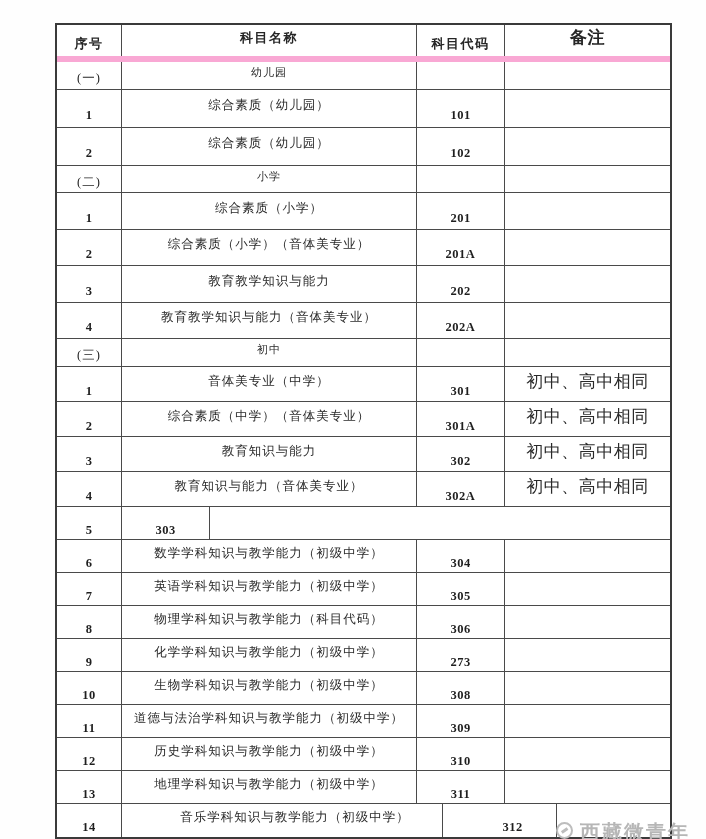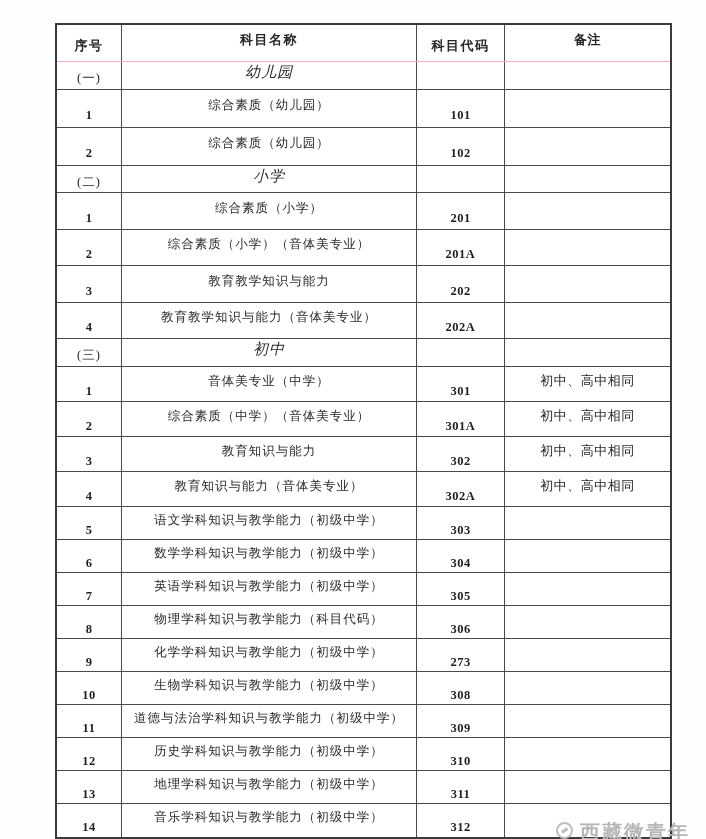--- a/index.html
+++ b/index.html
@@ -21,37 +21,37 @@
     border:2px solid #3a3a3a;
     box-sizing:border-box;
     background:#fff;
   }
   .tr{
     display:flex;
     border-bottom:1px solid #4a4a4a;
     box-sizing:border-box;
     height:33px;
   }
-  .tbody .tr:last-child{border-bottom:none;}
+  .tbody .tr:last-child{border-bottom:none;gap:26px;}
   .td,.th{
     box-sizing:border-box;
     border-right:1px solid #4a4a4a;
     display:flex;
     align-items:center;
     justify-content:center;
     overflow:hidden;
     position:relative;
   }
   .td:last-child,.th:last-child{border-right:none;}
   .c-no{width:65px;}
   .c-name{width:295px;}
   .c-code{width:88px;}
   .c-remark{width:169px;flex:1;}
   
-  .thead{height:37px;border-bottom:1px solid #f9a8d4;}
+  .thead{height:37px;border-bottom:6px solid #f9a8d4;}
   .th span{
     font-weight:bold;
     font-size:13px;
     color:#262626;
     letter-spacing:1.5px;
     position:relative;top:3px;
   }
   
   .tbody .tr:nth-child(1){height:28px;}
   .tbody .tr:nth-child(2){height:38px;}
@@ -67,34 +67,34 @@
   .tbody .tr:nth-child(12),
   .tbody .tr:nth-child(13){height:35px;}
   
   .td span{
     font-size:12.5px;
     color:#2a2a2a;
     letter-spacing:1px;
     white-space:nowrap;
   }
   .c-name span,.c-remark span{position:relative;top:-3px;}
-  .c-remark span{font-size:13px;letter-spacing:0.5px;}
+  .c-remark span{font-size:17px;letter-spacing:0.5px;}
   .tr[data-kind="subject"] .c-no span,
   .tr[data-kind="subject"] .c-code span{
     position:relative;top:7px;
     font-weight:bold;
     font-size:12.5px;
     color:#1f1f1f;
     letter-spacing:0.5px;
   }
   .tr[data-kind="section"] .c-no span{
     position:relative;top:3px;
     font-size:12.5px;color:#242424;
   }
-  .tr[data-kind="section"] .c-name span{font-size:15px;font-style:italic;}
+  .tr[data-kind="section"] .c-name span{font-size:11px;}
   
   .watermark{
     position:absolute;
     left:556px;top:819px;
     display:flex;align-items:flex-start;
     color:#b3b3b3;
     white-space:nowrap;
   }
   .wm-logo{
     width:17px;height:17px;
@@ -320,23 +320,20 @@
       <span>302A</span>
     </div>
     <div class="td c-remark">
       <span>初中、高中相同</span>
     </div>
   </div>
         <div class="tr" data-kind="subject">
     <div class="td c-no">
       <span>5</span>
     </div>
-    <div class="td c-name">
-      <span>语文学科知识与教学能力（初级中学）</span>
-    </div>
     <div class="td c-code">
       <span>303</span>
     </div>
     <div class="td c-remark">
       <span></span>
     </div>
   </div>
         <div class="tr" data-kind="subject">
     <div class="td c-no">
       <span>6</span>

